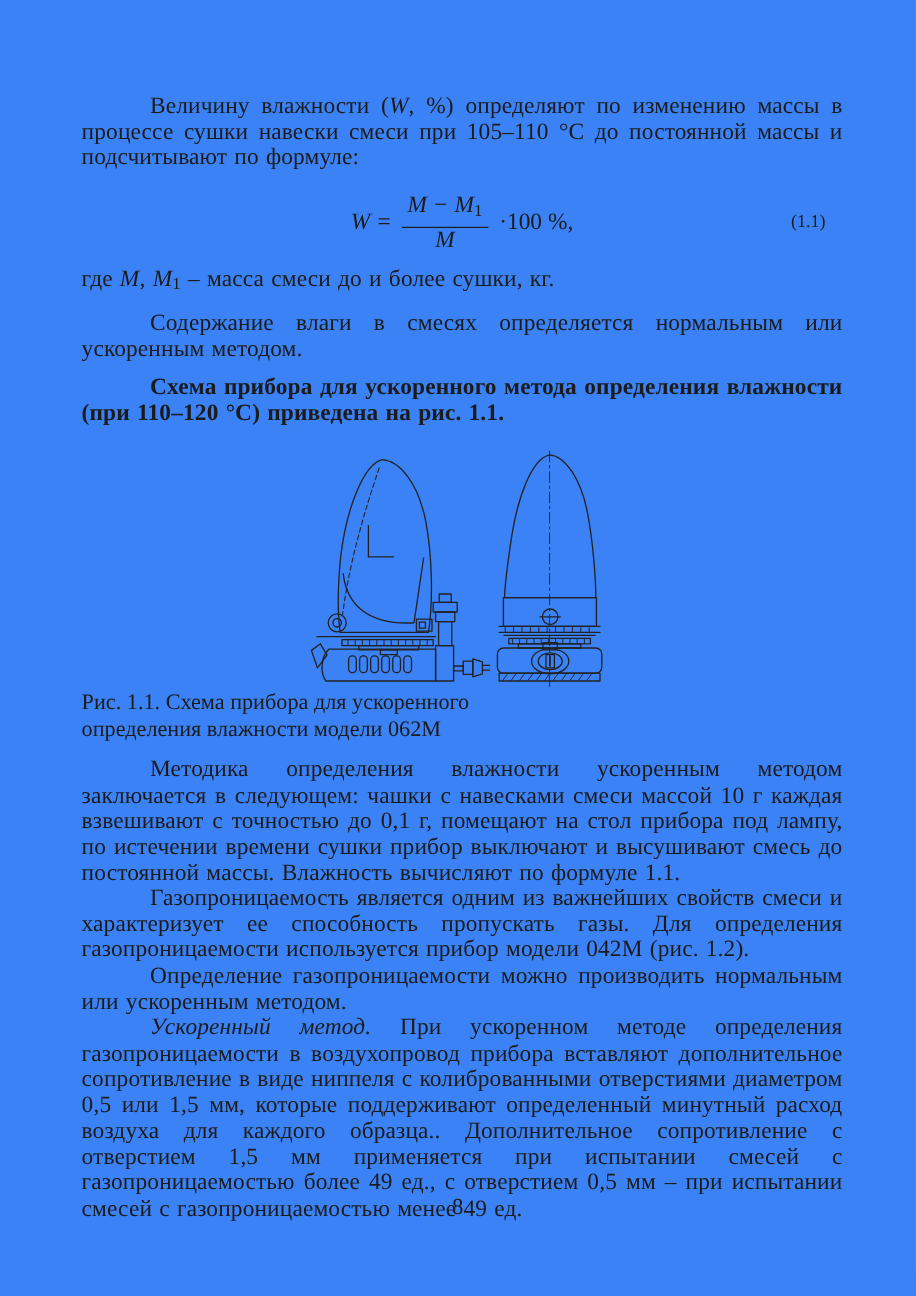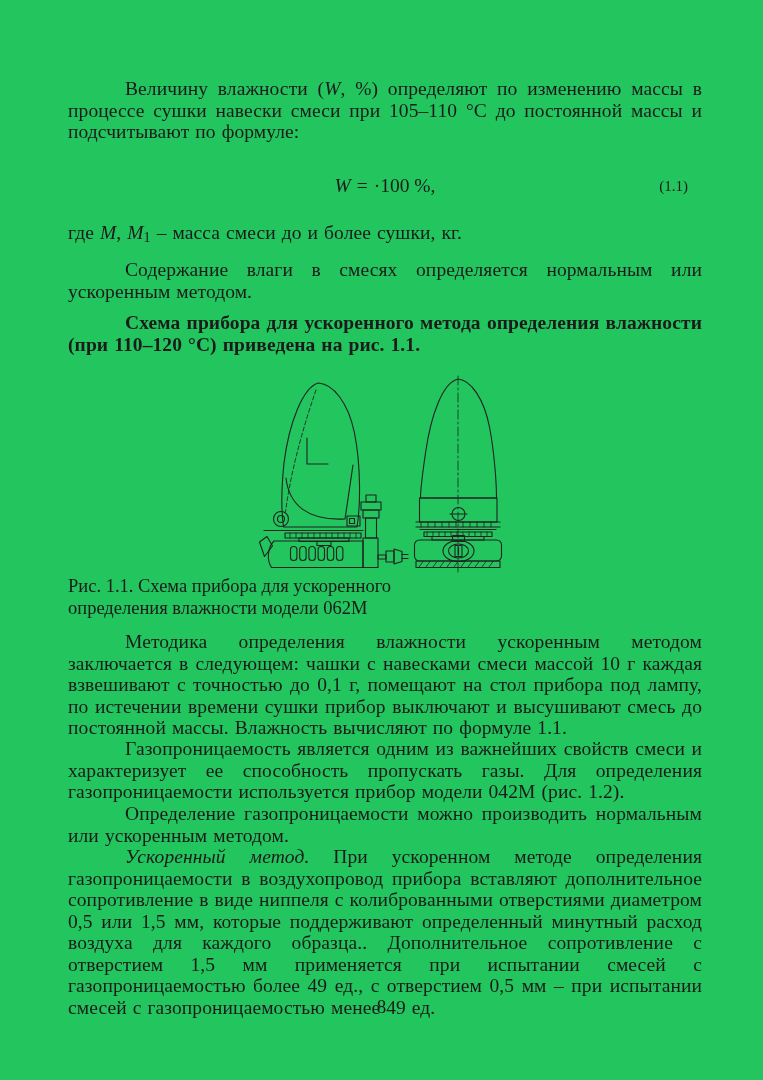--- a/index.html
+++ b/index.html
@@ -1,20 +1,20 @@
 <!DOCTYPE html>
 <html><head>
 <meta charset="utf-8">
 <style>
   html,body { margin:0; padding:0; background:#888; }
   .page {
     position:relative;
     width:763px; height:1080px;
     margin:0 auto;
-    background:#22c55e;
+    background:#3b82f6;
     color:#1b1b1b;
     font-family:"Liberation Serif","DejaVu Serif",serif;
     overflow:hidden;
   }
   .txt {
     position:absolute;
     left:68px; width:634px;
     font-size:19.5px;
     line-height:21.5px;
     text-align:justify;
@@ -62,20 +62,24 @@
 </head>
 <body>
 
 <div class="page">
 
   <div class="txt indent" style="top:78px;"><span>Величину влажности (</span><span class="ri">W</span><span>, %) определяют по изменению массы в процессе сушки навески смеси при 105–110 °С до постоянной массы и подсчитывают по формуле:</span></div>
 
   <div class="formula-row">
     <span class="f-piece var">W</span>
     <span class="f-piece">=</span>
+    <span class="frac">
+      <span class="num"><span class="var">M − M</span><span class="rsub">1</span></span>
+      <span class="den var">M</span>
+    </span>
     <span class="f-piece">·100 %,</span>
     <span class="eq-number">(1.1)</span>
   </div>
 
   <div class="txt" style="top:222px;"><span>где </span><span class="ri">M</span><span>, </span><span class="ri">M</span><span class="rsub">1</span><span> – масса смеси до и более сушки, кг.</span></div>
 
   <div class="txt indent" style="top:259px;">Содержание влаги в смесях определяется нормальным или ускоренным методом.</div>
 
   <div class="txt indent" style="top:312px;font-weight:bold;">Схема прибора для ускоренного метода определения влажности (при 110–120 °С) приведена на рис. 1.1.</div>
 

